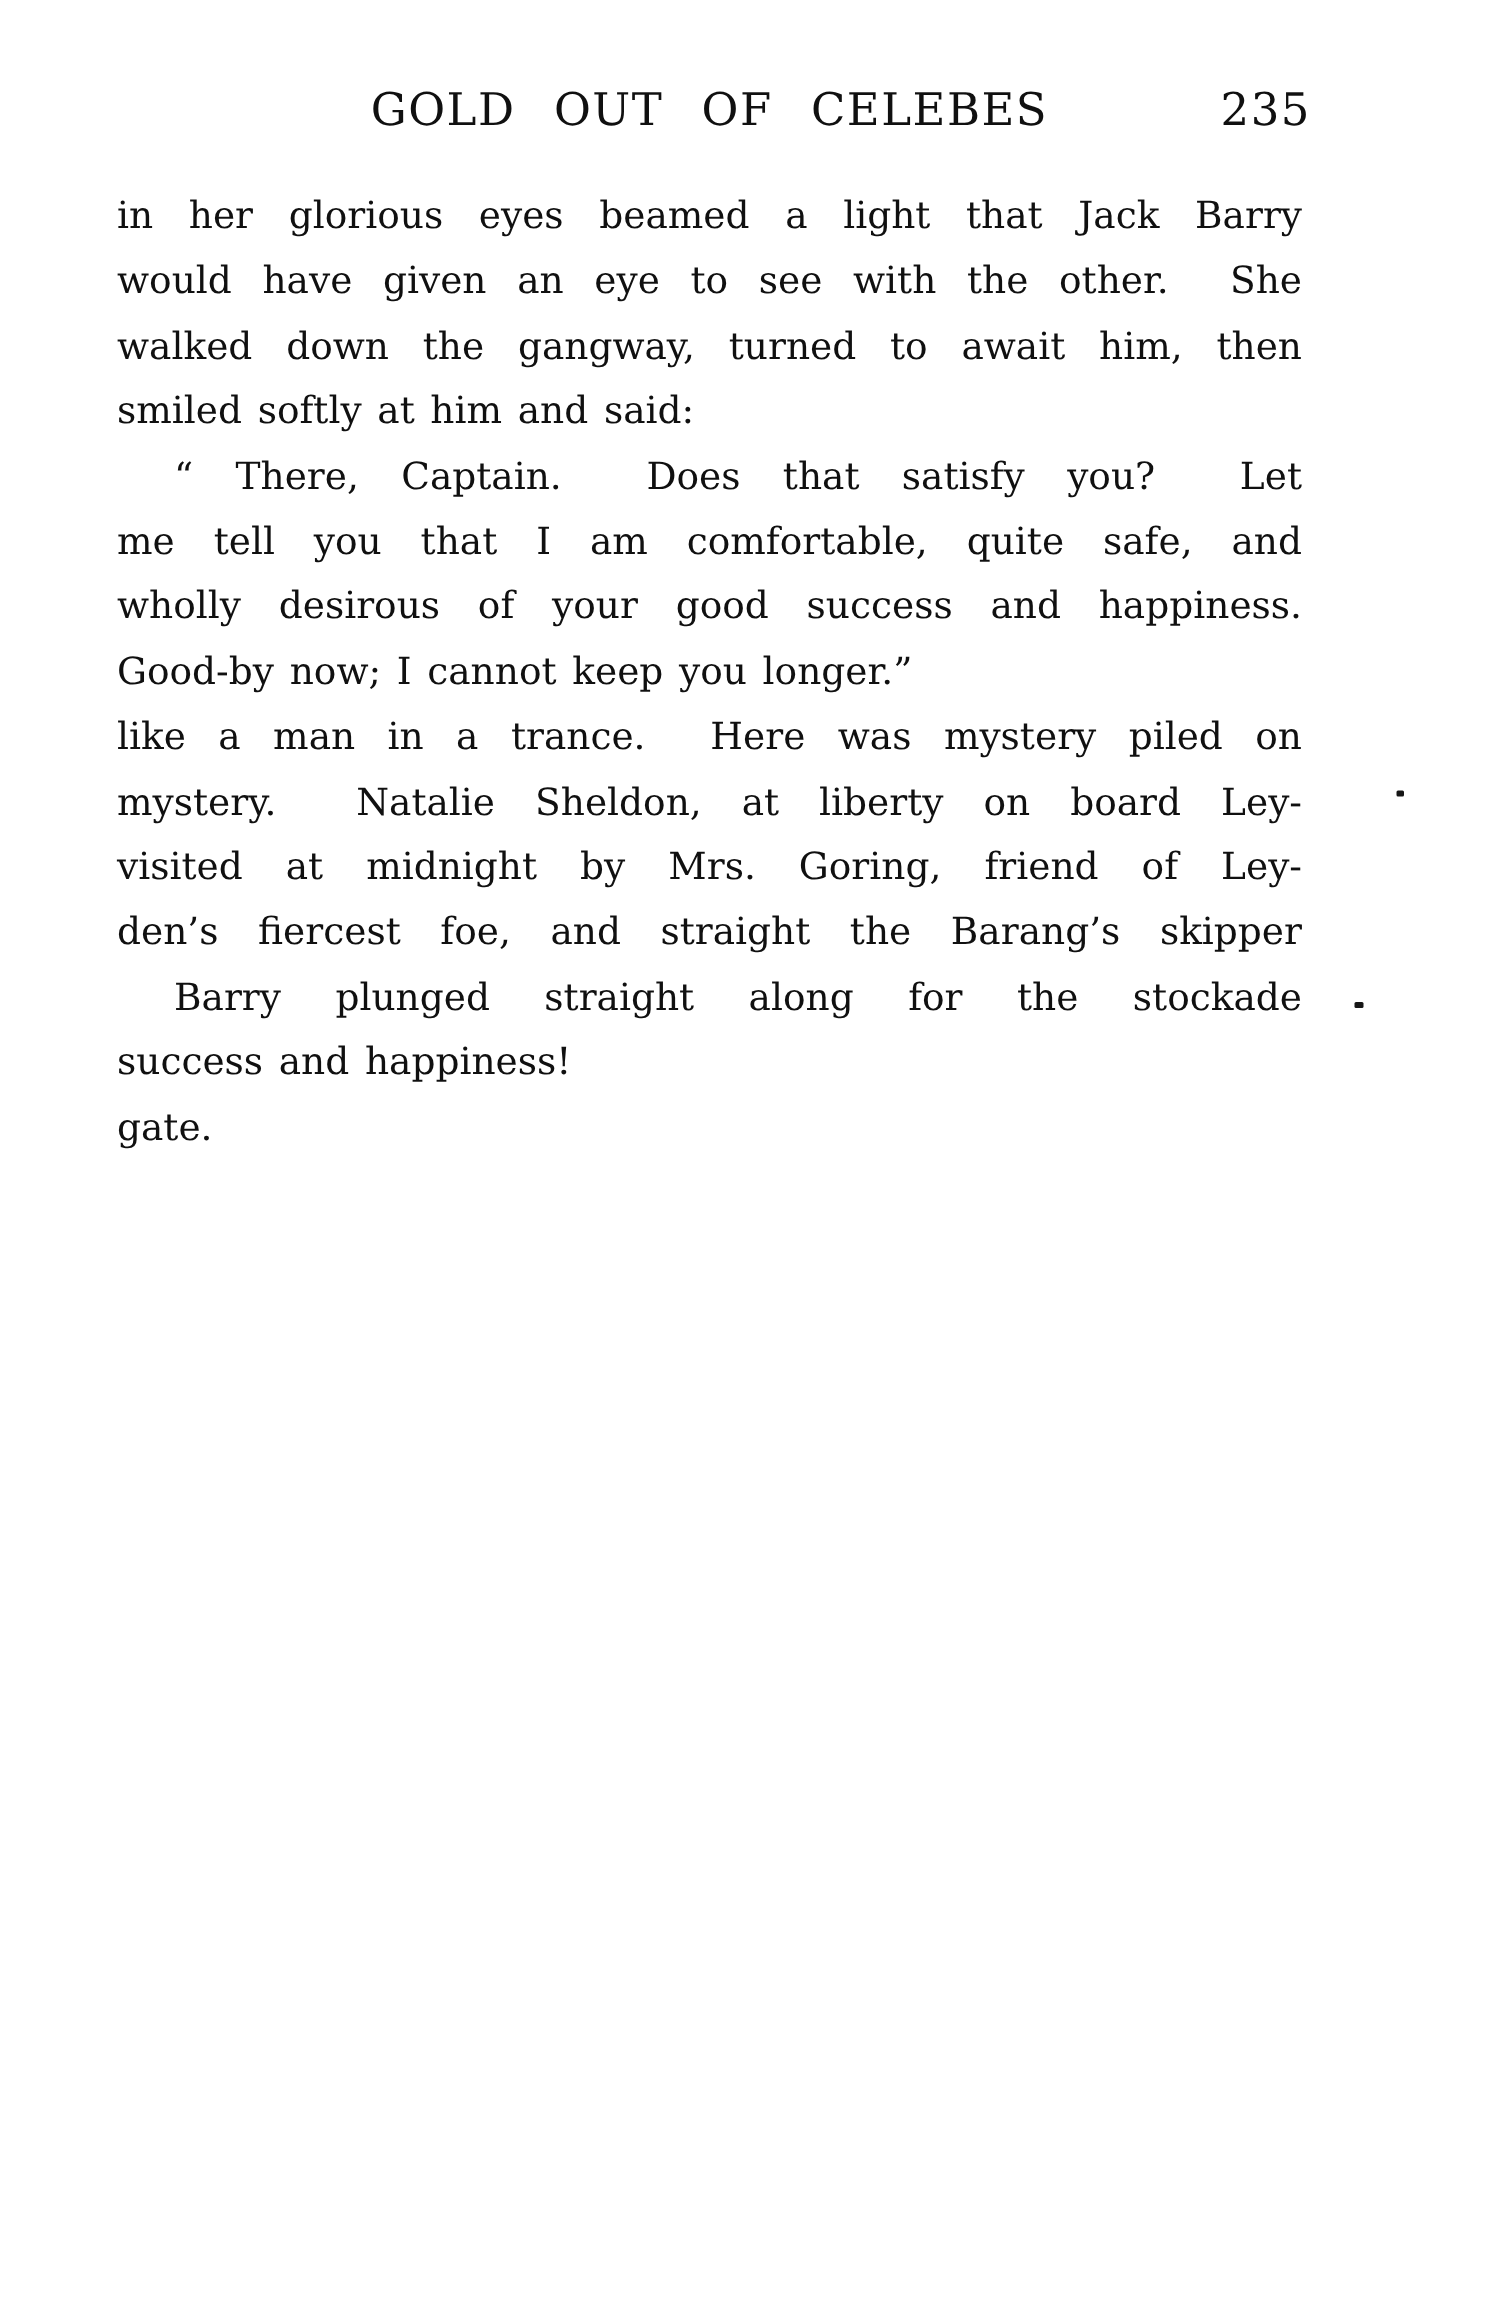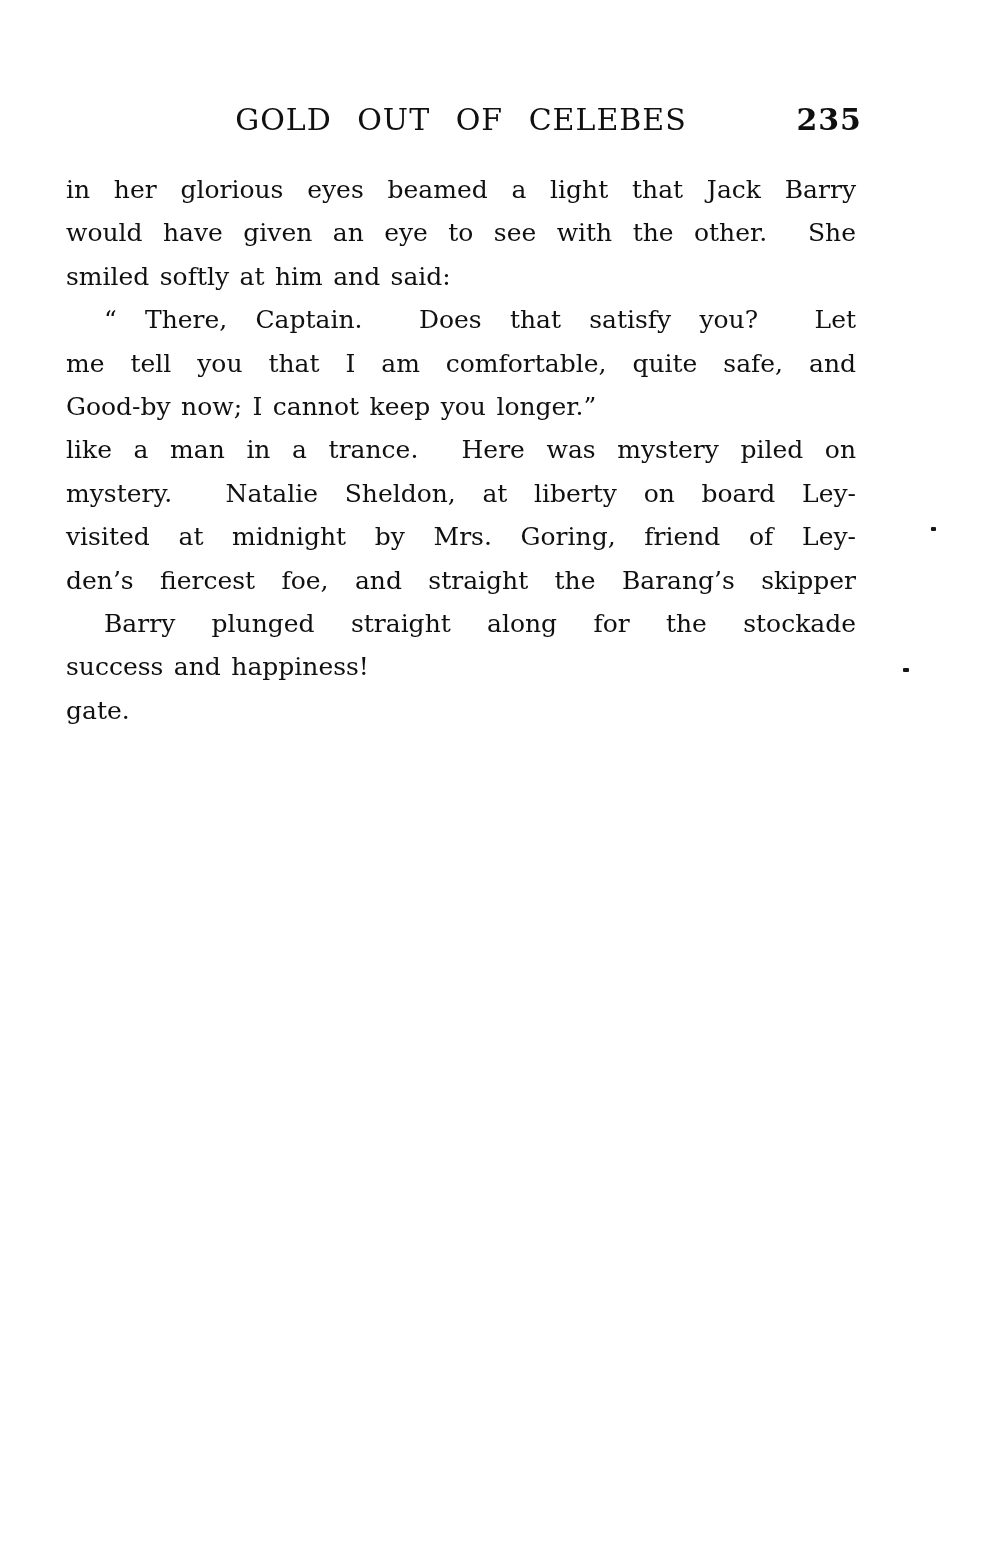--- a/index.html
+++ b/index.html
@@ -12,24 +12,23 @@
     width: 1000px;
     height: 1546px;
     margin: 0 auto;
     background: #ffffff;
     color: #101010;
     font-family: "DejaVu Serif", "Liberation Serif", serif;
     overflow: hidden;
   }
   .column {
     position: absolute;
-    left: 66px;
+    left: 78px;
     top: 54px;
     width: 790px;
-    margin-top: 46px;
   }
   .running-header {
     position: relative;
     height: 44px;
     margin-bottom: 24px;
     font-size: 30px;
     line-height: 40px;
   }
   .header-title {
     position: absolute;
@@ -37,21 +36,20 @@
     right: 0;
     text-align: center;
     word-spacing: 15px;
     letter-spacing: 1px;
   }
   .page-number {
     position: absolute;
     right: -6px;
     top: 0;
     letter-spacing: 1px;
-    font-weight: bold;
   }
   .body-text {
     font-size: 25px;
     line-height: 43.4px;
     word-spacing: 0.1em;
   }
   .line {
     text-align: justify;
     text-align-last: justify;
     text-justify: inter-word;
@@ -82,24 +80,26 @@
   <div class="column">
 
     <div class="running-header">
       <div class="header-title">GOLD OUT OF CELEBES</div>
       <div class="page-number">235</div>
     </div>
 
     <div class="body-text">
       <div class="line">in her glorious eyes beamed a light that Jack Barry</div>
       <div class="line">would have given an eye to see with the other.&nbsp; She</div>
+      <div class="line">walked down the gangway, turned to await him, then</div>
       <div class="line flush">smiled softly at him and said:</div>
 
       <div class="line indent">“ There, Captain.&nbsp; Does that satisfy you?&nbsp; Let</div>
       <div class="line">me tell you that I am comfortable, quite safe, and</div>
+      <div class="line">wholly desirous of your good success and happiness.</div>
       <div class="line flush">Good-by now; I cannot keep you longer.”</div>
 
       <div class="line">like a man in a trance.&nbsp; Here was mystery piled on</div>
       <div class="line">mystery.&nbsp; Natalie Sheldon, at liberty on board Ley-</div>
       <div class="line">visited at midnight by Mrs. Goring, friend of Ley-</div>
       <div class="line">
         <span>den’s fiercest foe, and straight the </span><span class="italic">Barang’s</span><span> skipper</span>
       </div>
       <div class="line indent">Barry plunged straight along for the stockade</div>
 

